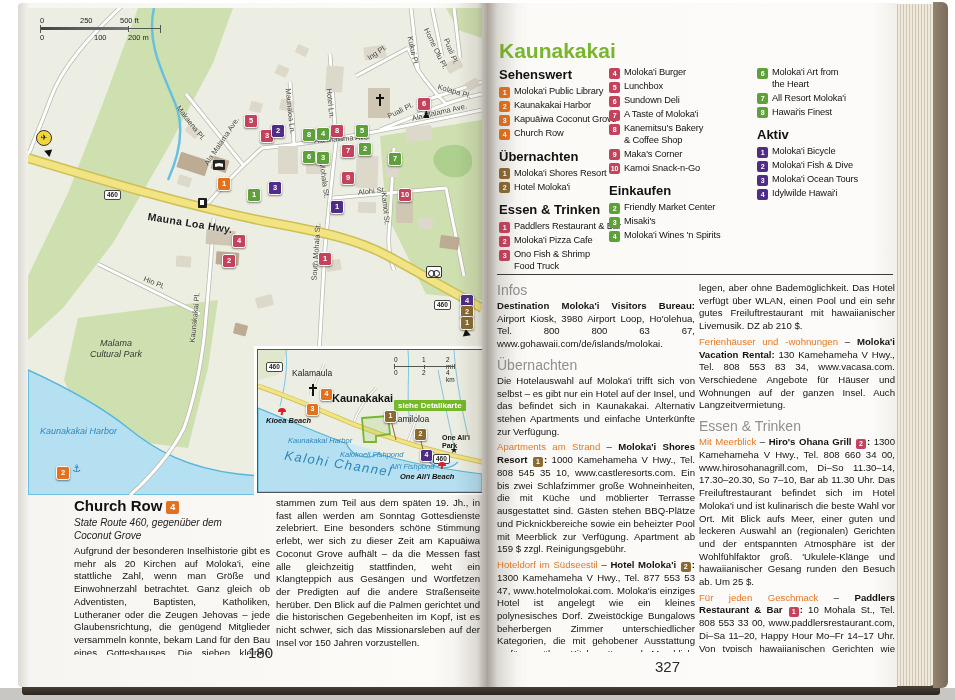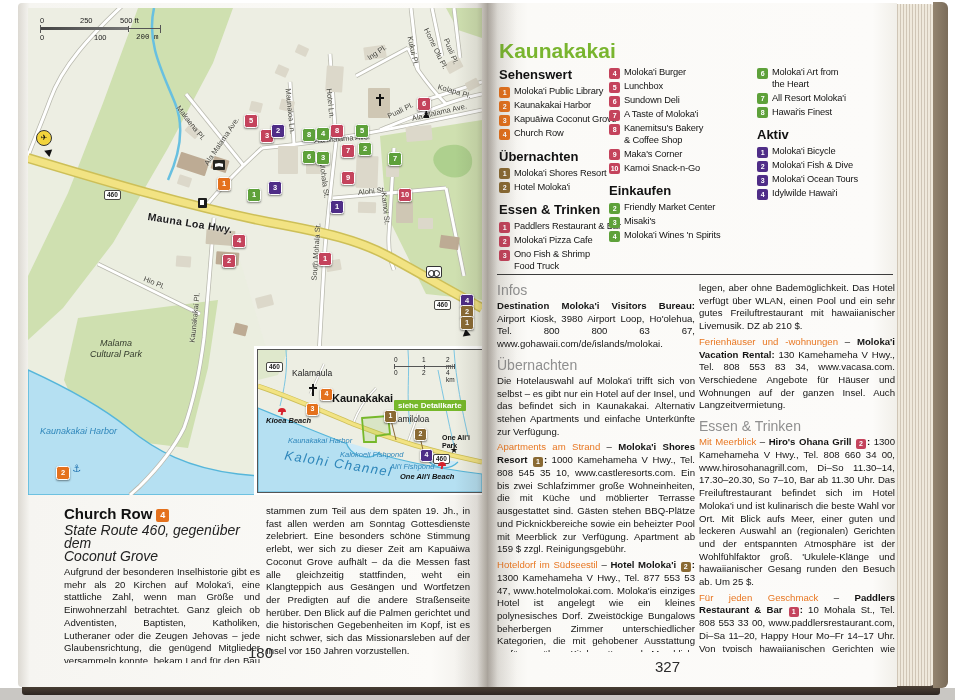--- a/index.html
+++ b/index.html
@@ -57,21 +57,21 @@
   .ic-bike::before,.ic-bike::after{content:"";position:absolute;top:3px;width:5px;height:5px;
     border:1.2px solid #111;border-radius:50%;}
   .ic-bike::before{left:1px;} .ic-bike::after{right:1px;}
   .ic-beach{width:8px;height:4px;background:#d5232d;border-radius:8px 8px 0 0;}
   .ic-beach::after{content:"";position:absolute;left:3px;top:3px;width:1.5px;height:4px;background:#d5232d;transform:rotate(14deg);}
 
   .scalebar{position:absolute;left:12px;top:8px;width:132px;z-index:4;font-size:7.5px;color:#222;}
   .sb-row{position:relative;height:9px;}
   .sb-row span{position:absolute;}
   .sb-top span:nth-child(1){left:0;} .sb-top span:nth-child(2){left:40px;} .sb-top span:nth-child(3){left:80px;}
-  .sb-bot span:nth-child(1){left:0;} .sb-bot span:nth-child(2){left:54px;} .sb-bot span:nth-child(3){left:96px;font-family:Liberation Mono, monospace;}
+  .sb-bot span:nth-child(1){left:0;} .sb-bot span:nth-child(2){left:54px;} .sb-bot span:nth-child(3){left:88px;}
   .sb-bar{position:relative;height:8px;}
   .sb-bar .ln{position:absolute;left:0;top:3px;width:120px;height:1px;background:#555;}
   .sb-bar .thick{position:absolute;left:0;top:2px;width:88px;height:3px;background:linear-gradient(to right,#444,#777);}
   .sb-bar .tick{position:absolute;top:0;width:1px;height:8px;background:#555;}
   .sb-bar .t0{left:0;} .sb-bar .t1{left:88px;height:6px;top:1px;} .sb-bar .t2{left:120px;}
 
   
   .inset{position:absolute;left:229px;top:341px;width:224px;height:142px;background:#edeee3;
     border:1.5px solid #555;box-shadow:0 0 0 3px #fff;overflow:hidden;z-index:8;}
   .inset .lbl{position:absolute;white-space:nowrap;z-index:4;}
@@ -86,30 +86,30 @@
   .inset-scale{position:absolute;left:136px;top:6px;width:64px;font-size:6.5px;color:#222;z-index:4;}
   .inset-scale .r{position:relative;height:8px;}
   .inset-scale .r span{position:absolute;}
   .inset-scale .r span:nth-child(1){left:0;} .inset-scale .r span:nth-child(2){left:28px;} .inset-scale .r span:nth-child(3){left:52px;}
   .inset-scale .b{position:relative;height:5px;}
   .inset-scale .b i{position:absolute;background:#555;}
   .inset-scale .b .l{left:0;top:2px;width:60px;height:1px;}
   .inset-scale .b .k1{left:0;top:0;width:1px;height:5px;} .inset-scale .b .k2{left:30px;top:1px;width:1px;height:4px;} .inset-scale .b .k3{left:60px;top:0;width:1px;height:5px;}
 
   
-  .article-l{position:absolute;top:494px;left:2px;width:469px;height:158px;overflow:hidden;margin-top:8px;}
+  .article-l{position:absolute;top:494px;left:12px;width:469px;height:158px;overflow:hidden;}
   .lp-col{position:absolute;top:0;height:158px;overflow:hidden;}
   #lp-col1{left:44px;width:196px;}
   #lp-col2{left:246px;width:204px;}
   .art p{margin:0 0 3px;font-size:9.6px;line-height:12.7px;text-align:justify;color:#141414;}
   .seg-bold{font-weight:bold;}
   .seg-orange{color:#e87722;}
   .art-title{font-size:15px;font-weight:bold;color:#111;margin:0 0 2px;}
   .art-title .chip-inline{width:13px;height:13px;line-height:13px;font-size:9px;vertical-align:1px;margin-left:4px;}
-  .art-sub{font-style:italic;font-size:14px;line-height:13px;color:#222;margin:0 0 3px;}
+  .art-sub{font-style:italic;font-size:10px;line-height:13px;color:#222;margin:0 0 3px;}
   .chip-inline{display:inline-block;width:10px;height:10px;border-radius:2px;color:#fff;
     font-size:7px;font-weight:bold;line-height:10px;text-align:center;vertical-align:-1px;margin:0 1px;}
   .pageno{position:absolute;font-size:15px;color:#2b2b2b;z-index:3;}
   #pageno-l{left:230px;top:641px;}
   #pageno-r{left:168px;top:655px;}
 
   
   .rp-title{position:absolute;left:12px;top:36px;font-size:21px;font-weight:bold;color:#79b52f;}
   .legend{position:absolute;left:0;top:64px;width:410px;height:206px;}
   .leg-col{position:absolute;top:0;}

